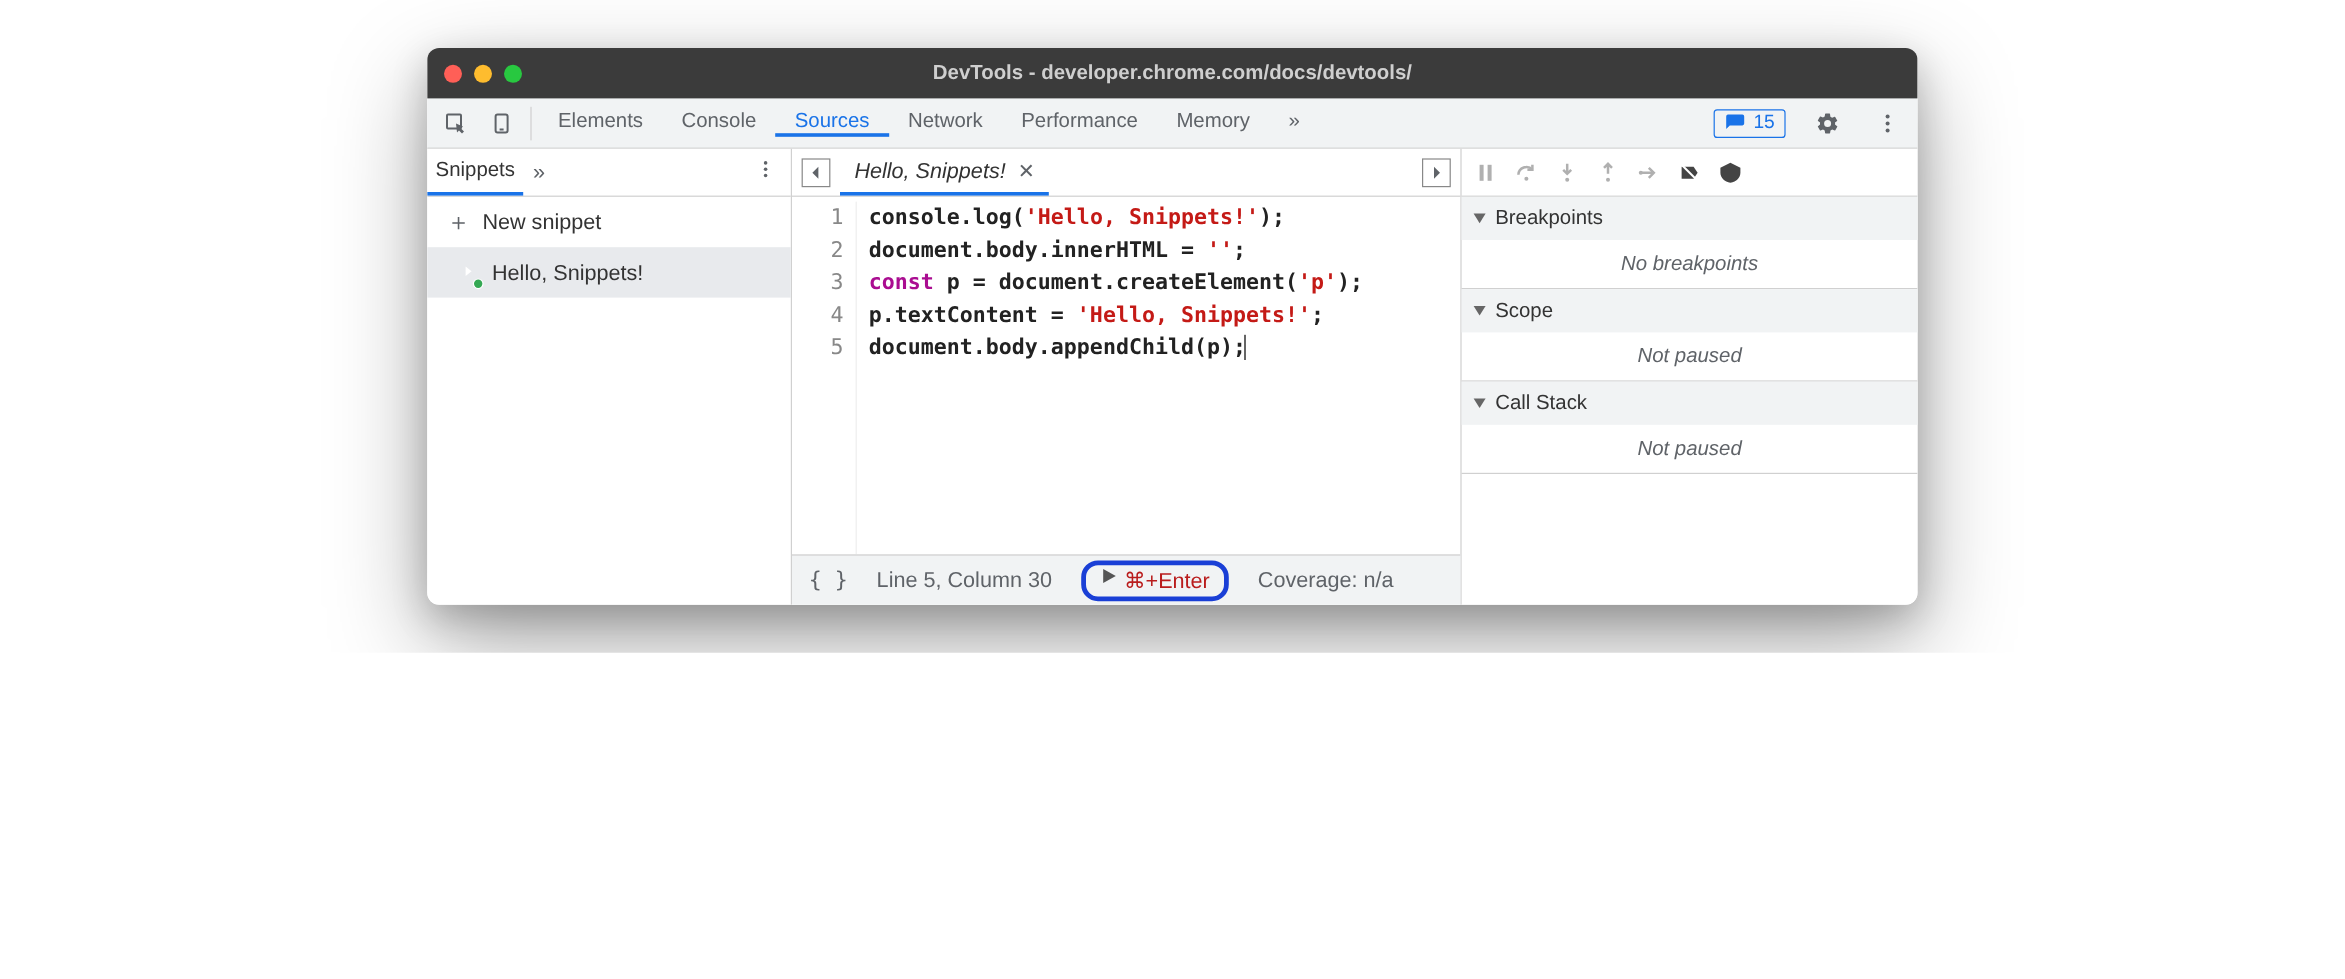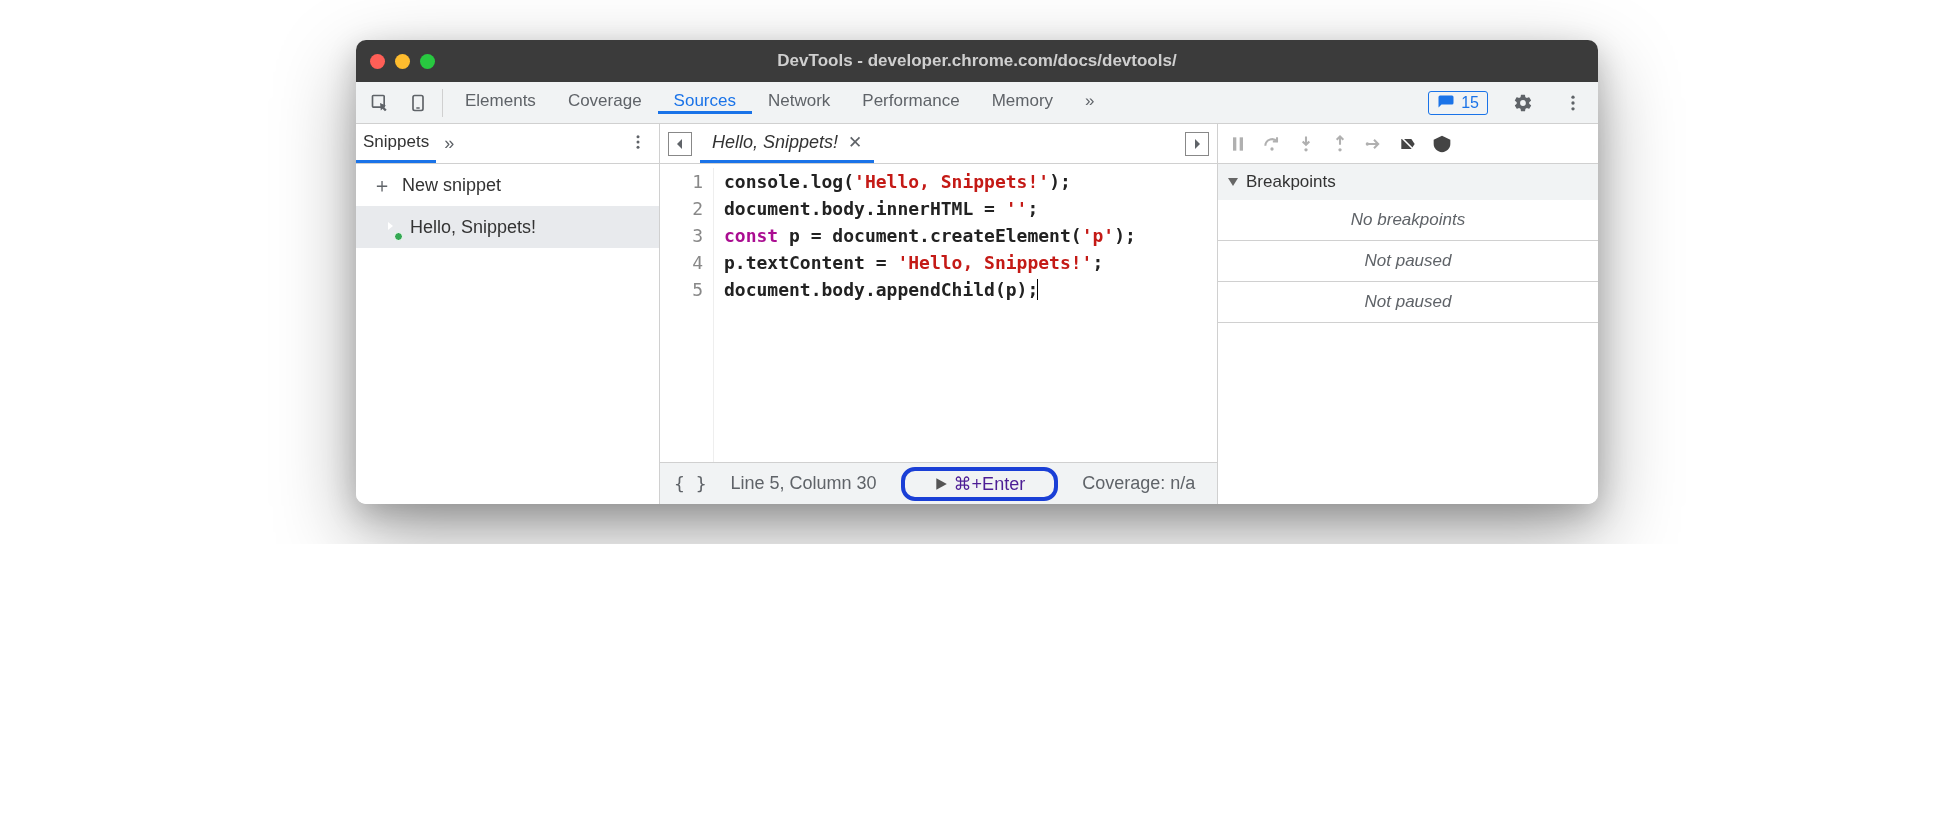--- a/index.html
+++ b/index.html
@@ -87,21 +87,21 @@
 .editor-tabs .spacer { flex: 1; }
 .editor { flex: 1; display: flex; font-family: Menlo, Consolas, monospace; font-size: 18px; line-height: 27px; padding-top: 4px; }
 .gutter { width: 54px; text-align: right; color: #888; padding-right: 10px; border-right: 1px solid #eee; }
 .gutter div { height: 27px; }
 .code { padding-left: 10px; white-space: pre; color: #222; font-weight: bold; }
 .code .s { color: #c41a16; }
 .code .k { color: #aa0d91; }
 .cursor { border-left: 1.5px solid #000; display: inline-block; height: 21px; vertical-align: text-bottom; margin-left: -1px; }
 .statusbar { height: 42px; border-top: 1px solid #d0d0d0; background: #f1f3f4; display: flex; align-items: center; padding: 0 14px; gap: 24px; font-size: 18px; color: #5f6368; }
 .braces { font-family: Menlo, monospace; font-size: 18px; color: #5f6368; cursor: pointer; }
-.run-pill { display: flex; align-items: center; gap: 6px; border: 4px solid #1a3fd6; border-radius: 14px; padding: 2px 29px; color: #4c1d95; }
+.run-pill { display: flex; gap: 6px; border: 4px solid #1a3fd6; border-radius: 14px; padding: 2px 12px; color: #b91c1c; }
 .run-pill svg { width: 14px; height: 14px; }
 
 
 .debugger { width: 380px; display: flex; flex-direction: column; }
 .debug-toolbar { height: 40px; border-bottom: 1px solid #d0d0d0; display: flex; align-items: center; padding: 0 10px; gap: 14px; color: #b0b0b0; }
 .debug-toolbar svg { width: 20px; height: 20px; }
 .dbg-btn { display: inline-flex; align-items: center; justify-content: center; cursor: pointer; }
 .dbg-btn.dark svg { fill: #444; }
 .section { border-bottom: 1px solid #d0d0d0; }
 .section-hdr { display: flex; align-items: center; gap: 8px; height: 36px; padding: 0 10px; background: #f1f3f4; font-size: 17px; color: #333; cursor: pointer; }
@@ -134,21 +134,21 @@
       </span>
       <span class="icon-btn">
         <svg viewBox="0 0 24 24" fill="none" stroke="currentColor" stroke-width="2">
             <rect x="6" y="3" width="12" height="18" rx="2"></rect>
             <line x1="10" y1="18" x2="14" y2="18"></line>
           </svg>
       </span>
     </div>
     <div class="tabs">
       <div class="tab">Elements</div>
-      <div class="tab">Coverage</div>
+      <div class="tab">Console</div>
       <div class="tab active">Sources</div>
       <div class="tab">Network</div>
       <div class="tab">Performance</div>
       <div class="tab">Memory</div>
       <div class="tab">»</div>
     </div>
     <div class="right">
       <div class="issue-badge">
         <svg viewBox="0 0 24 24">
             <path d="M20 2H4a2 2 0 0 0-2 2v14l4-4h14a2 2 0 0 0 2-2V4a2 2 0 0 0-2-2z"></path>
@@ -284,21 +284,29 @@
           </span>
       </div>
       <div class="section">
         <div class="section-hdr">
           <span class="tri down"></span>
           <span>Breakpoints</span>
         </div>
         <div class="section-body">No breakpoints</div>
       </div>
       <div class="section">
+        <div class="section-hdr">
+          <span class="tri down"></span>
+          <span>Scope</span>
+        </div>
         <div class="section-body">Not paused</div>
       </div>
       <div class="section">
+        <div class="section-hdr">
+          <span class="tri down"></span>
+          <span>Call Stack</span>
+        </div>
         <div class="section-body">Not paused</div>
       </div>
     </div>
 
   </div>
 </div>
 
 </body></html>

